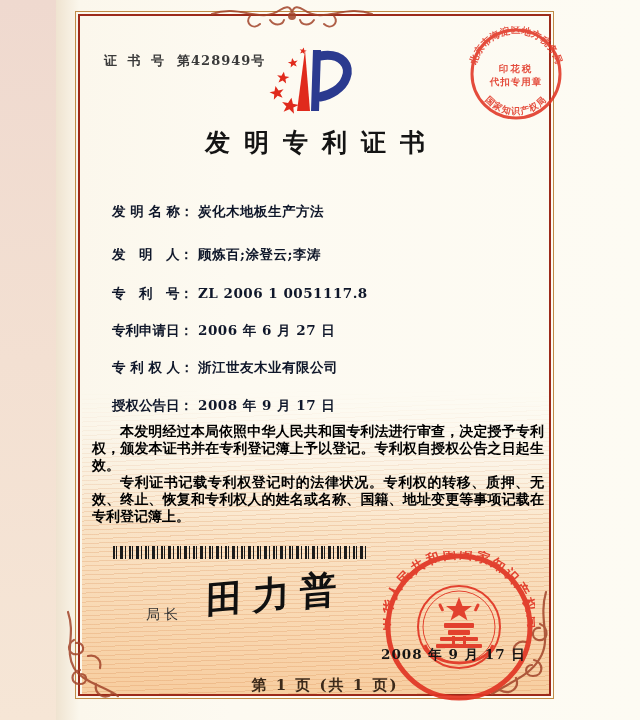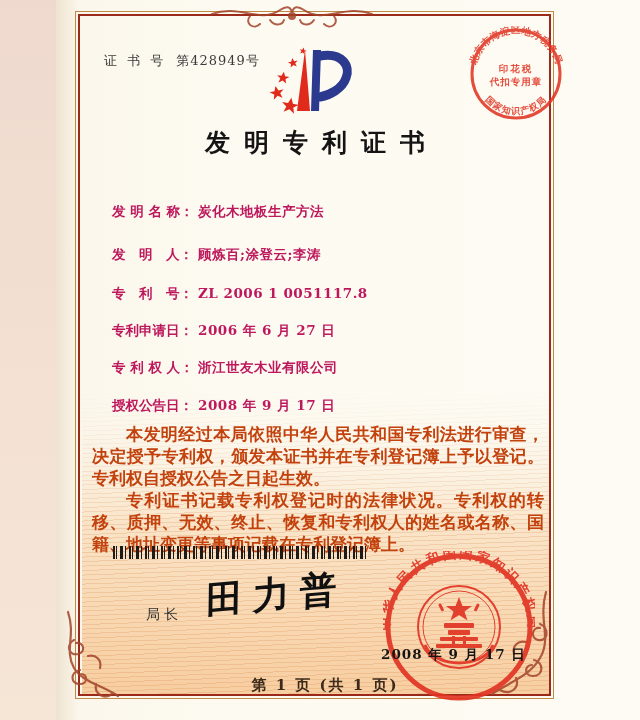--- a/index.html
+++ b/index.html
@@ -22,35 +22,35 @@
       repeating-linear-gradient(178deg, rgba(206,115,52,0.20) 0 1px, rgba(255,255,255,0) 1px 4.5px),
       linear-gradient(180deg, rgba(248,220,184,0) 0%, rgba(248,210,166,0.55) 45%, rgba(246,198,146,0.85) 100%);
     -webkit-mask-image:linear-gradient(180deg,transparent 0%,#000 45%);
             mask-image:linear-gradient(180deg,transparent 0%,#000 45%);
   }
   
   .frame{
     left:78px;top:14px;width:473px;height:682px;box-sizing:border-box;
     border:2px solid #9c2a1a;outline:1px solid #bf8a45;outline-offset:2px;
   }
-  .certno{left:104px;top:52px;font-size:13px;font-weight:400;letter-spacing:3px;color:#3a3a3a;}
+  .certno{left:104px;top:52px;font-size:13px;font-weight:700;letter-spacing:3px;color:#3a3a3a;}
   .certno .num{margin-left:10px;letter-spacing:1px;}
   .logo{left:256px;top:40px;width:144px;height:94px;}
   .title{
     left:85px;top:126px;width:460px;text-align:center;
     font-size:25px;font-weight:700;letter-spacing:14px;text-indent:14px;color:#141414;
   }
   .fields{left:112px;top:203px;width:420px;}
-  .frow{position:absolute;left:0;white-space:nowrap;font-size:13.5px;font-weight:700;color:#be185d;}
+  .frow{position:absolute;left:0;white-space:nowrap;font-size:13.5px;font-weight:700;color:#0f172a;}
   .frow .flabel{display:inline-block;min-width:82px;}
   .frow .fvalue{margin-left:4px;letter-spacing:0.5px;}
   .r0{top:0;} .r1{top:43px;} .r2{top:82px;} .r3{top:119px;} .r4{top:156px;} .r5{top:194px;}
   .bodytext{
-    left:92px;top:423px;width:452px;font-size:17px;line-height:22px;
-    text-align:justify;color:#c2410c;font-weight:600;
+    left:92px;top:423px;width:452px;font-size:14px;line-height:17px;
+    text-align:justify;color:#000000;font-weight:600;
   }
   .bodytext p{margin:0;text-indent:2em;}
   .barcode{
     left:113px;top:546px;width:254px;height:13px;
     background:repeating-linear-gradient(90deg,
       #1b1b1b 0 2px, transparent 2px 3px,
       #1b1b1b 3px 4px, transparent 4px 7px,
       #1b1b1b 7px 10px, transparent 10px 12px,
       #1b1b1b 12px 13px, transparent 13px 16px);
   }

